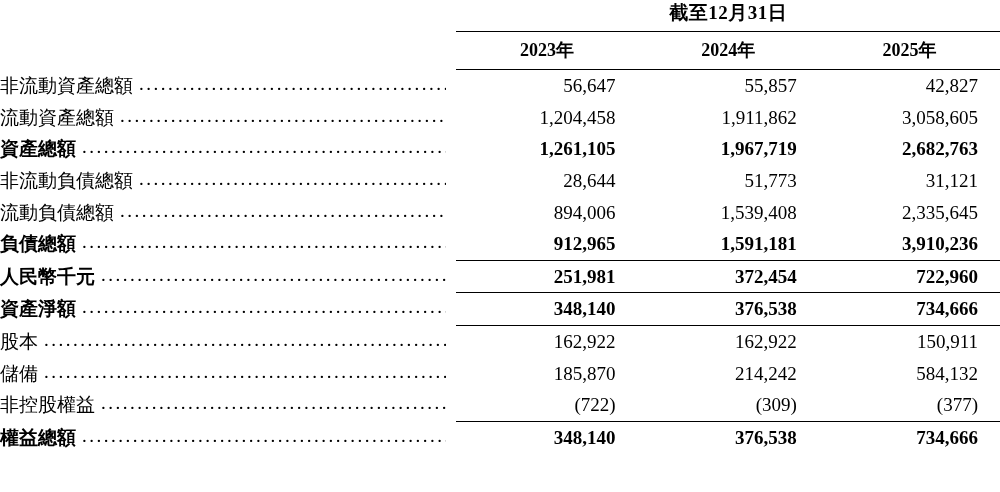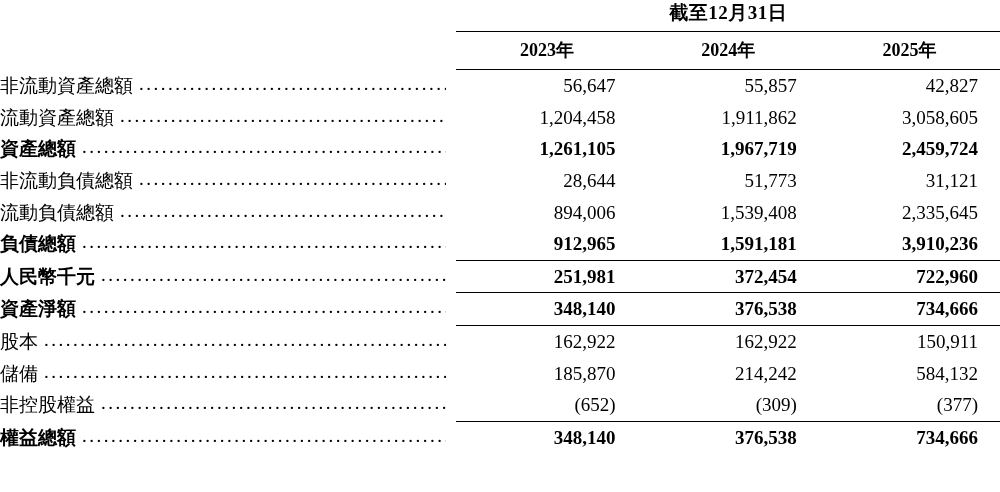--- a/index.html
+++ b/index.html
@@ -188,21 +188,21 @@
 
       <tr class="row bold">
         <td class="label-cell">
           <span class="label-wrap">
             <span class="label-text">資產總額</span>
             <span class="leader">........................................................................................</span>
           </span>
         </td>
         <td class="num-cell">1,261,105</td>
         <td class="num-cell">1,967,719</td>
-        <td class="num-cell">2,459,724</td>
+        <td class="num-cell">2,682,763</td>
       </tr>
 
       <tr class="row">
         <td class="label-cell">
           <span class="label-wrap">
             <span class="label-text">非流動負債總額</span>
             <span class="leader">........................................................................................</span>
           </span>
         </td>
         <td class="num-cell">28,644</td>
@@ -321,21 +321,21 @@
         <td class="num-cell">584,132</td>
       </tr>
 
       <tr class="row">
         <td class="label-cell">
           <span class="label-wrap">
             <span class="label-text">非控股權益</span>
             <span class="leader">........................................................................................</span>
           </span>
         </td>
-        <td class="num-cell">(652)</td>
+        <td class="num-cell">(722)</td>
         <td class="num-cell">(309)</td>
         <td class="num-cell">(377)</td>
       </tr>
 
       <tr class="sep">
         <td></td>
         <td>
             <div class="seg"></div>
           </td>
         <td>

